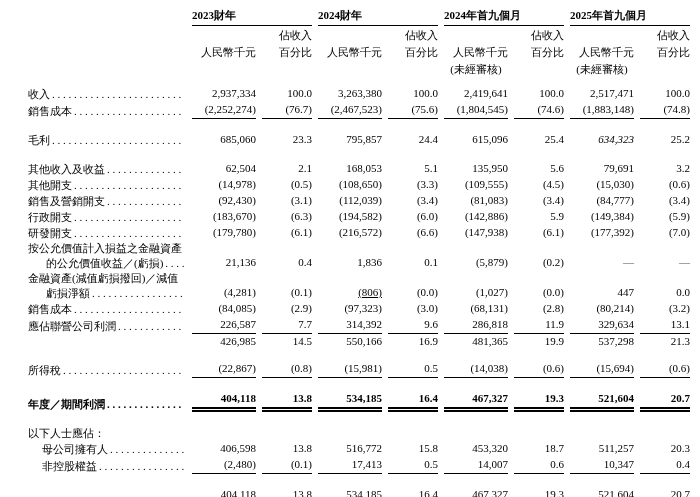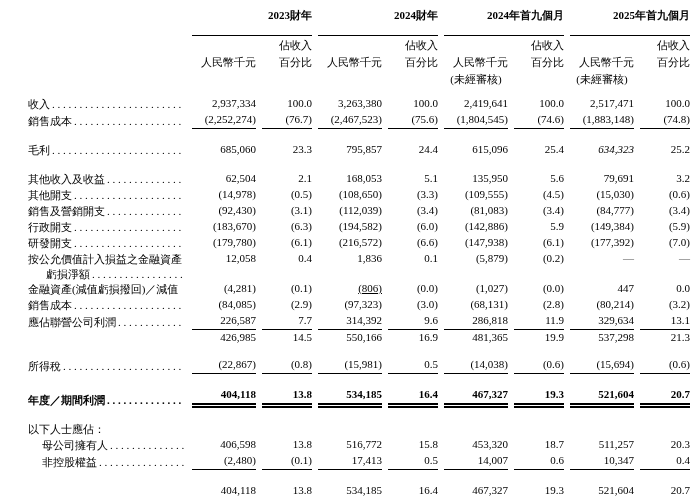--- a/index.html
+++ b/index.html
@@ -12,22 +12,22 @@
 
   .hrow, .row {
     display:grid;
     grid-template-columns:158px 64px 50px 64px 50px 64px 50px 64px 50px;
     column-gap:6px;
     align-items:end;
   }
 
   
   .group-title {
-    text-align:right; font-weight:bold;
-    border-bottom:1.5px solid #000; padding-bottom:12px; white-space:nowrap;
+    text-align:left; font-weight:bold;
+    border-bottom:1.5px solid #000; padding-bottom:2px; white-space:nowrap;
   }
   .sub-r { text-align:right; white-space:nowrap; }
   .sub-c { text-align:center; white-space:nowrap; }
   .hdr-block { margin-bottom:9px; }
   .hrow + .hrow { margin-top:2px; }
 
   
   .cell-num { text-align:right; white-space:nowrap; padding-bottom:1px; }
   .cell-label { overflow:hidden; }
   .lblline { display:flex; align-items:baseline; min-width:0; }
@@ -201,38 +201,42 @@
         <div class="cell-num" style="grid-column: 6;">(147,938)</div>
         <div class="cell-num" style="grid-column: 7;">(6.1)</div>
         <div class="cell-num" style="grid-column: 8;">(177,392)</div>
         <div class="cell-num" style="grid-column: 9;">(7.0)</div>
       </div>
       <div class="row">
         <div class="cell-label" style="grid-column: 1;">
           <div class="lblline">
             <span class="lbl">按公允價值計入損益之金融資產</span>
           </div>
-        </div>
-        <div class="cell-num" style="grid-column: 2;">12,058</div>
+          <div class="lblline l2">
+            <span class="lbl">的公允價值收益／(虧損)</span>
+            <span class="dots"></span>
+          </div>
+        </div>
+        <div class="cell-num" style="grid-column: 2;">21,136</div>
         <div class="cell-num" style="grid-column: 3;">0.4</div>
         <div class="cell-num" style="grid-column: 4;">1,836</div>
         <div class="cell-num" style="grid-column: 5;">0.1</div>
         <div class="cell-num" style="grid-column: 6;">(5,879)</div>
         <div class="cell-num" style="grid-column: 7;">(0.2)</div>
         <div class="cell-num dash" style="grid-column: 8;">—</div>
         <div class="cell-num dash" style="grid-column: 9;">—</div>
       </div>
       <div class="row">
         <div class="cell-label" style="grid-column: 1;">
+          <div class="lblline">
+            <span class="lbl">金融資產(減值虧損撥回)／減值</span>
+          </div>
           <div class="lblline l2">
             <span class="lbl">虧損淨額</span>
             <span class="dots"></span>
-          </div>
-          <div class="lblline">
-            <span class="lbl">金融資產(減值虧損撥回)／減值</span>
           </div>
         </div>
         <div class="cell-num" style="grid-column: 2;">(4,281)</div>
         <div class="cell-num" style="grid-column: 3;">(0.1)</div>
         <div class="cell-num" style="grid-column: 4; text-decoration: underline;">(806)</div>
         <div class="cell-num" style="grid-column: 5;">(0.0)</div>
         <div class="cell-num" style="grid-column: 6;">(1,027)</div>
         <div class="cell-num" style="grid-column: 7;">(0.0)</div>
         <div class="cell-num" style="grid-column: 8;">447</div>
         <div class="cell-num" style="grid-column: 9;">0.0</div>

